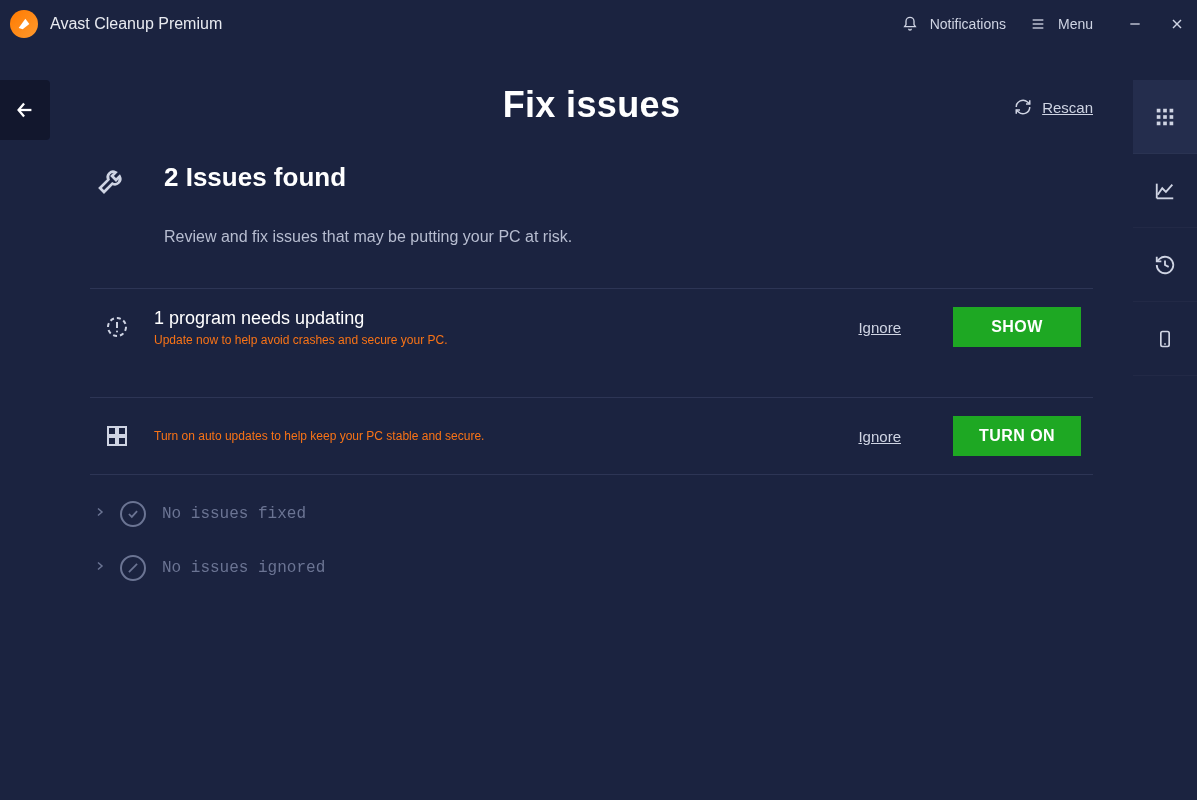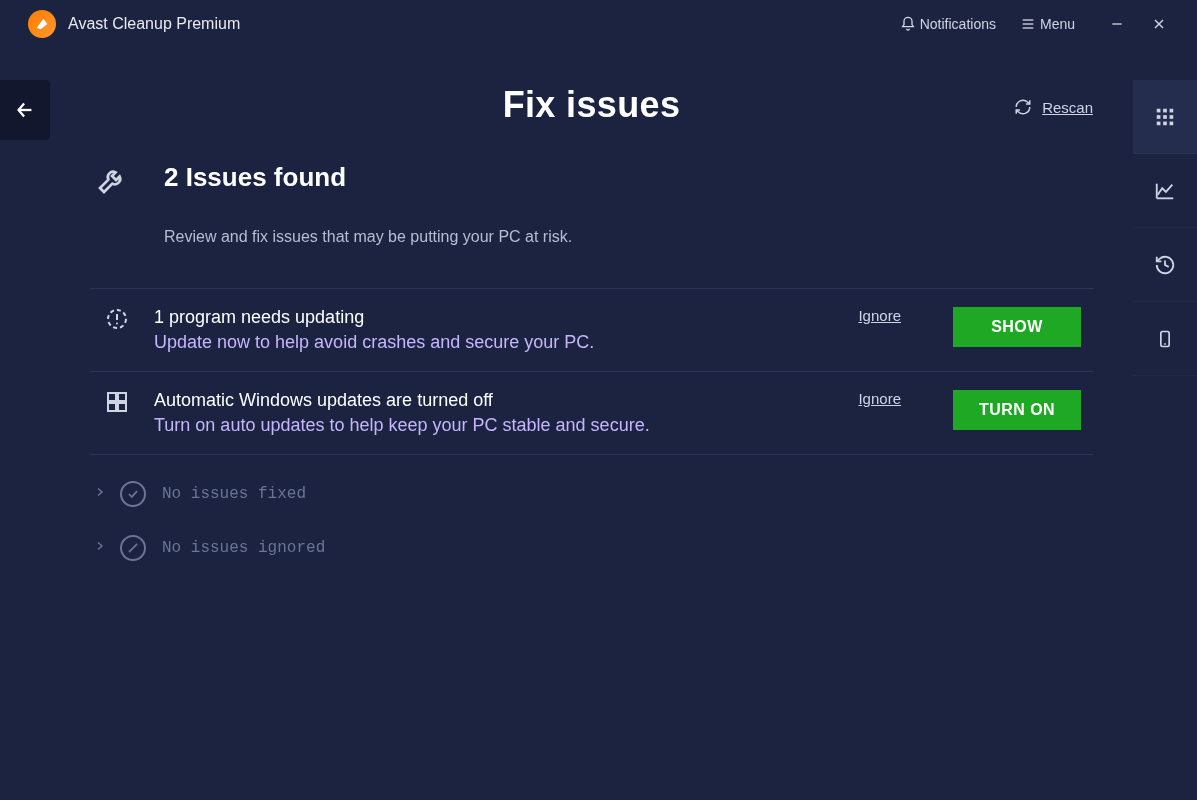--- a/index.html
+++ b/index.html
@@ -8,34 +8,34 @@
     background: #1b2340;
     font-family: -apple-system, BlinkMacSystemFont, "Segoe UI", Arial, sans-serif;
     color: #fff;
     overflow: hidden;
     position: relative;
   }
   .titlebar {
     height: 48px;
     display: flex;
     align-items: center;
-    padding: 0 28px;
+    padding: 0 10px;
   }
   .logo-circle {
     width: 28px; height: 28px;
     border-radius: 50%;
     background: linear-gradient(135deg,#ff7a00,#ff9a2e);
     display: flex; align-items: center; justify-content: center;
     margin-right: 12px;
   }
   .logo-circle svg { width: 16px; height: 16px; }
   .app-title { font-size: 16px; font-weight: 500; color: #e8eaf0; }
   .tb-spacer { flex: 1; }
   .tb-btn {
-    display: flex; align-items: center; gap: 4px;
+    display: flex; align-items: center; gap: 12px;
     color: #cfd4e3; font-size: 14px; padding: 6px 8px;
     margin-left: 8px; cursor: pointer;
   }
   .tb-icon { width: 16px; height: 16px; display: inline-flex; align-items:center; justify-content:center; }
   .window-controls { display: flex; gap: 22px; margin-left: 24px; }
   .win-ctl { width: 20px; height: 20px; display: flex; align-items: center; justify-content: center; cursor: pointer; color: #cfd4e3; }
 
   .back-btn {
     position: absolute; left: 0; top: 80px;
     width: 50px; height: 60px;
@@ -76,29 +76,30 @@
     color: #cfd4e3; font-size: 15px; cursor: pointer;
   }
   .rescan span { text-decoration: underline; }
 
   .header-row { display: flex; gap: 36px; align-items: flex-start; margin-left: 6px; margin-bottom: 42px;}
   .wrench { margin-top: 2px; }
   .issues-title { font-size: 26px; font-weight: 800; color: #fff; margin-bottom: 8px; }
   .issues-sub { font-size: 16px; color: #b7bdd0; margin-top: 35px; }
 
   .issue-row {
-    display: flex; align-items: flex-start; gap: 22px;
+    display: flex; align-items: center; gap: 22px;
     padding: 18px 12px;
     border-top: 1px solid #2d3555;
+    margin-top: 32px;
   }
   .issue-list .issue-row:last-child { border-bottom: 1px solid #2d3555; }
   .issue-icon { width: 30px; display:flex; justify-content:center; color:#cfd4e3;}
   .issue-text { flex: 1; }
   .issue-title { font-size: 18px; font-weight: 500; color: #fff; margin-bottom: 4px;}
-  .issue-desc { font-size: 18px; color: #c4b5fd; }
+  .issue-desc { font-size: 12px; color: #f97316; }
   .ignore { color: #cfd4e3; font-size: 15px; text-decoration: underline; cursor: pointer; margin-right: 30px;}
   .action-btn {
     width: 128px; height: 40px;
     background: #1ea823; color: #fff;
     font-size: 16px; font-weight: 700; letter-spacing: 0.03em;
     display: flex; align-items: center; justify-content: center;
     cursor: pointer; border: none;
   }
 
   .collapse-row {
@@ -244,21 +245,20 @@
     <div class="issue-row">
       <div class="issue-icon">
         <svg viewBox="0 0 24 24" width="24" height="24" fill="none" stroke="#cfd4e3" stroke-width="2">
             <rect x="3" y="3" width="8" height="8"></rect>
             <rect x="13" y="3" width="8" height="8"></rect>
             <rect x="3" y="13" width="8" height="8"></rect>
             <rect x="13" y="13" width="8" height="8"></rect>
           </svg>
       </div>
       <div class="issue-text">
-        <div class="issue-title">Automatic Windows updates are turned off</div>
         <div class="issue-desc">Turn on auto updates to help keep your PC stable and secure.</div>
       </div>
       <div class="ignore">Ignore</div>
       <button class="action-btn">TURN ON</button>
     </div>
   </div>
 
   <div class="collapse-row">
     <span class="chev">
       <svg viewBox="0 0 24 24" width="12" height="12" fill="none" stroke="#6b7493" stroke-width="3">

